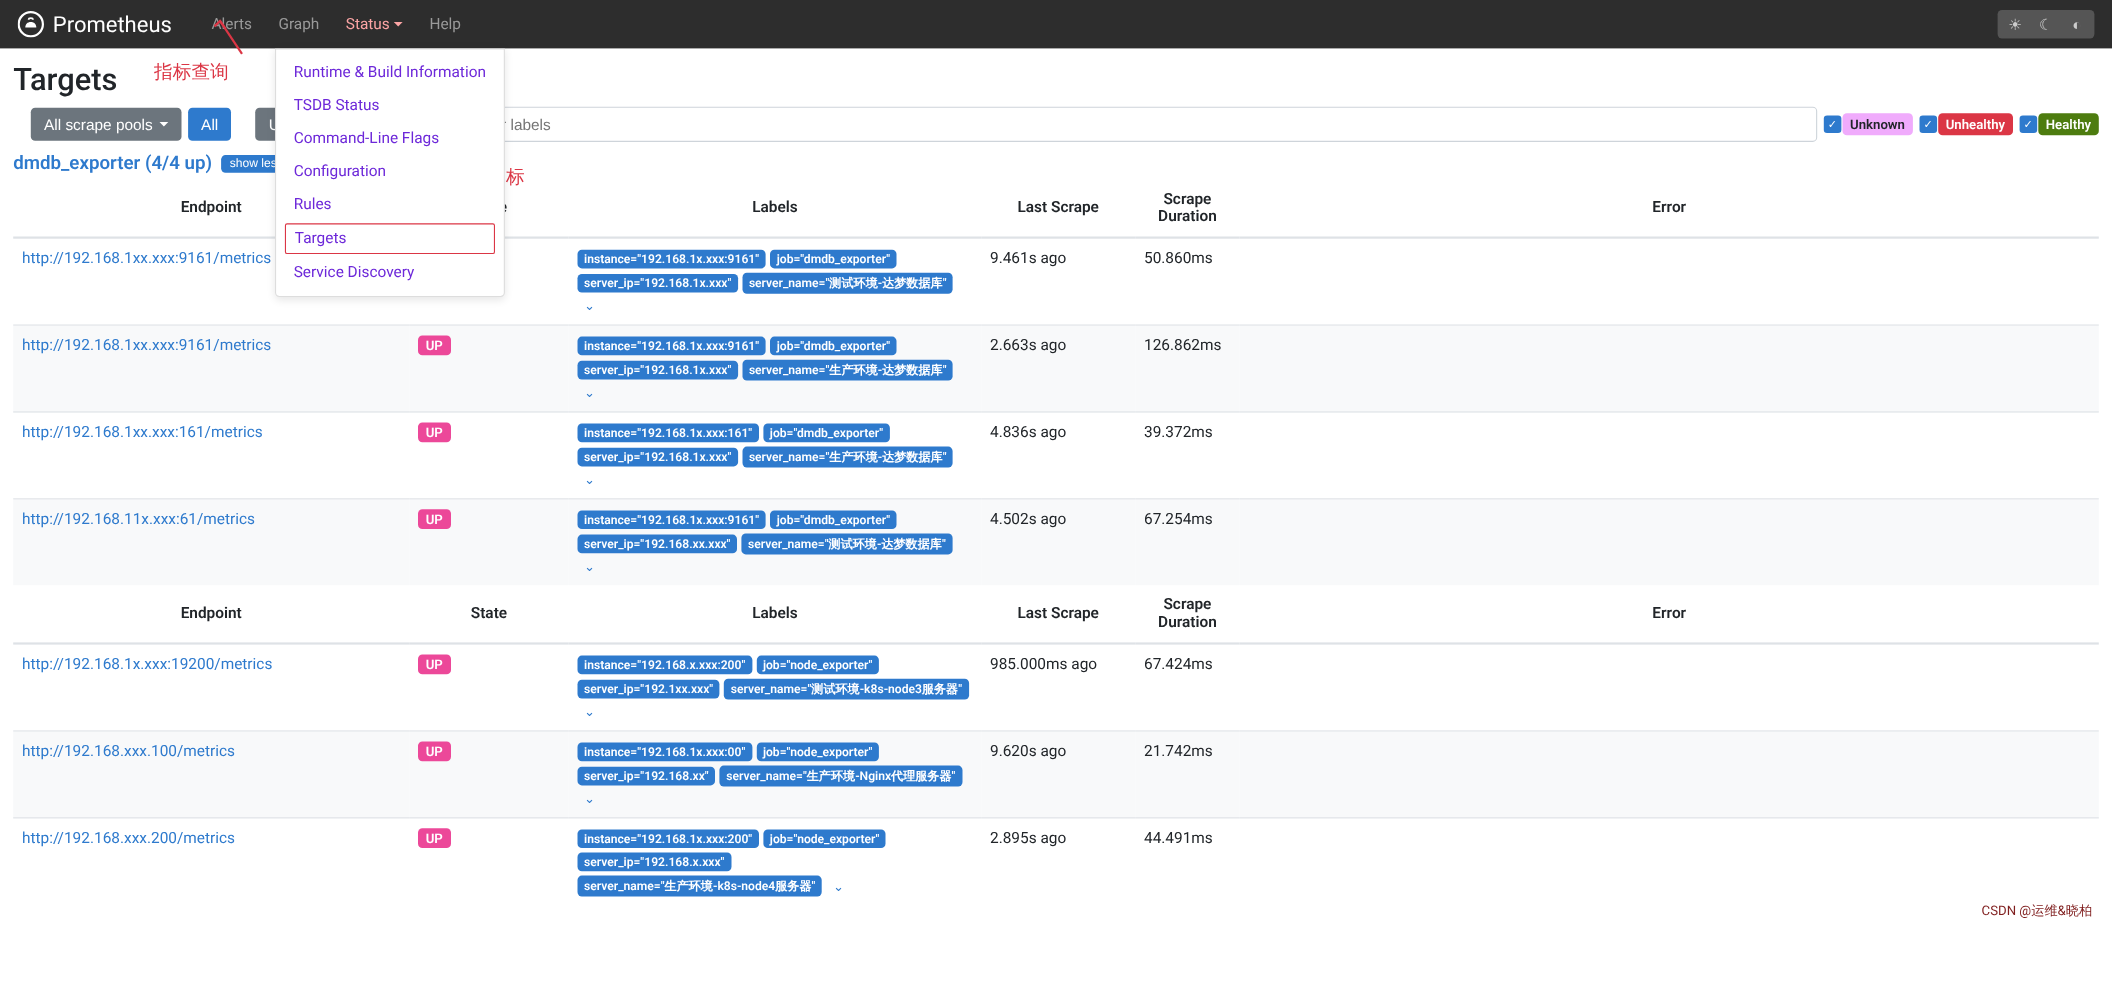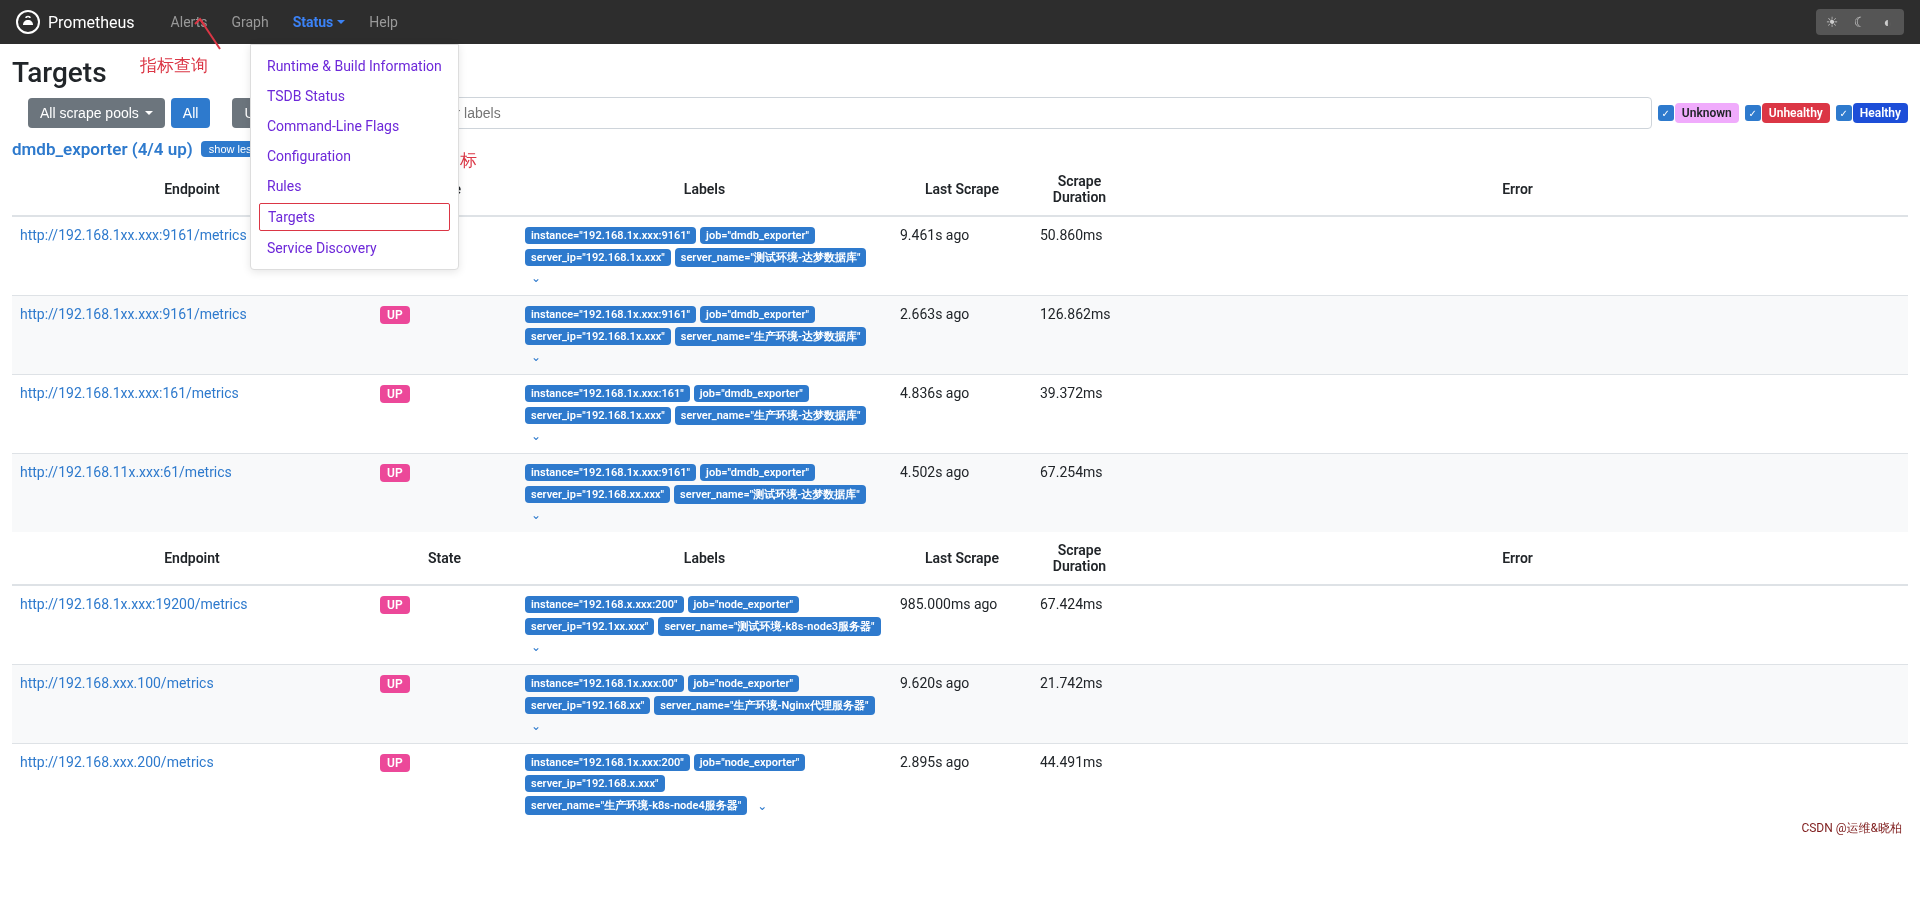--- a/index.html
+++ b/index.html
@@ -1,39 +1,39 @@
 <!DOCTYPE html>
 <html><head>
 <meta charset="utf-8">
 <style>
 * { box-sizing: border-box; margin: 0; padding: 0; }
 body { font-family: -apple-system, BlinkMacSystemFont, "Segoe UI", Roboto, sans-serif; font-size: 14px; color: #212529; background: #fff; width: 1920px; }
 .navbar { background: #2d2d2d; height: 44px; display: flex; align-items: center; padding: 0 16px; color: #fff; }
-.navbar-brand { display: flex; align-items: center; gap: 8px; color: #fff; font-size: 16px; margin-right: 24px; }
+.navbar-brand { display: flex; align-items: center; gap: 8px; color: #fff; font-size: 20px; margin-right: 24px; }
 .navbar-brand svg { width: 24px; height: 24px; }
 .nav-link { color: #999; padding: 0 12px; cursor: pointer; text-decoration: none; }
-.nav-link.active { color: #3b82f6; font-weight: bold; }
+.nav-link.active { color: #fca5a5; }
 .nav-link.dropdown { display: inline-flex; align-items: center; gap: 4px; }
 .chevron-down { width: 0; height: 0; border-left: 4px solid transparent; border-right: 4px solid transparent; border-top: 4px solid currentColor; display: inline-block; }
 .theme-controls { margin-left: auto; display: flex; align-items: center; background: #555; border-radius: 4px; padding: 2px; }
 .theme-btn { width: 28px; height: 22px; color: #ccc; display: flex; align-items: center; justify-content: center; cursor: pointer; }
 .content { padding: 12px; position: relative; }
 h1 { font-size: 28px; font-weight: 500; margin-bottom: 8px; }
 .toolbar { display: flex; align-items: center; gap: 6px; margin-bottom: 10px; }
 .btn-secondary { background: #6c757d; color: #fff; border: none; padding: 7px 12px; border-radius: 4px; cursor: pointer; display: inline-flex; align-items: center; gap: 6px; font-size: 14px; margin-left: 16px; }
 .btn-primary { background: #2e7acd; color: #fff; border: none; padding: 7px 12px; border-radius: 4px; cursor: pointer; font-size: 14px; }
 .btn-secondary .chevron-down { border-top-color: #fff; }
 .search-input { flex: 1; border: 1px solid #ced4da; border-radius: 4px; padding: 7px 10px; font-size: 14px; }
 .health-toggles { display: flex; gap: 6px; align-items: center; }
 .check-badge { display: inline-flex; align-items: center; gap: 1px; }
 .check { width: 16px; height: 16px; background: #2e7acd; border-radius: 3px; color: #fff; display: inline-flex; align-items: center; justify-content: center; font-size: 10px; }
 .badge { padding: 3px 7px; border-radius: 4px; font-size: 12px; font-weight: 600; color: #fff; }
 .badge-warning { background: #f0abfc; color: #212529; }
 .badge-danger { background: #db3645; }
-.badge-success { background: #1d4ed8; }
+.badge-success { background: #4d7c0f; }
 .pool-header { display: flex; align-items: center; gap: 8px; margin: 10px 0 4px; }
 .pool-title { color: #2e7acd; font-size: 17px; font-weight: 600; cursor: pointer; }
 .btn-showless { background: #2e7acd; color: #fff; border: none; padding: 2px 8px; border-radius: 4px; font-size: 11px; cursor: pointer; }
 table { width: 100%; border-collapse: collapse; }
 th { text-align: center; padding: 10px 8px; border-bottom: 2px solid #dee2e6; font-weight: 600; font-size: 14px; }
 td { padding: 10px 8px; border-top: 1px solid #dee2e6; vertical-align: top; font-size: 14px; }
 tr:nth-child(even) td { background: #f8f9fa; }
 .col-endpoint { width: 360px; }
 .col-state { width: 145px; }
 .col-labels { width: 375px; }

